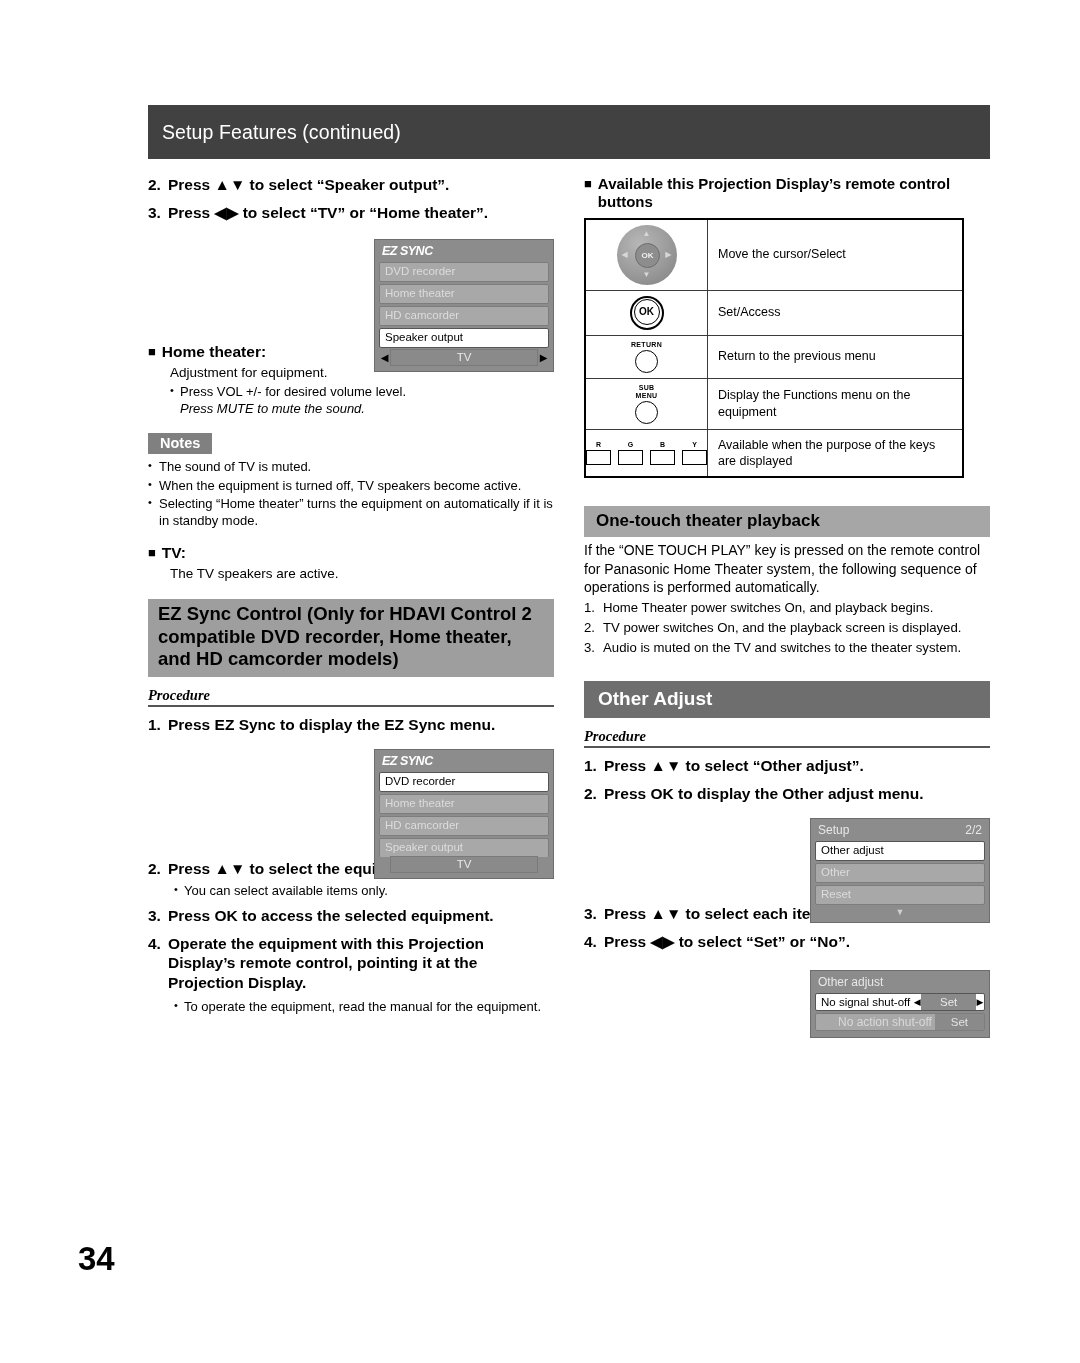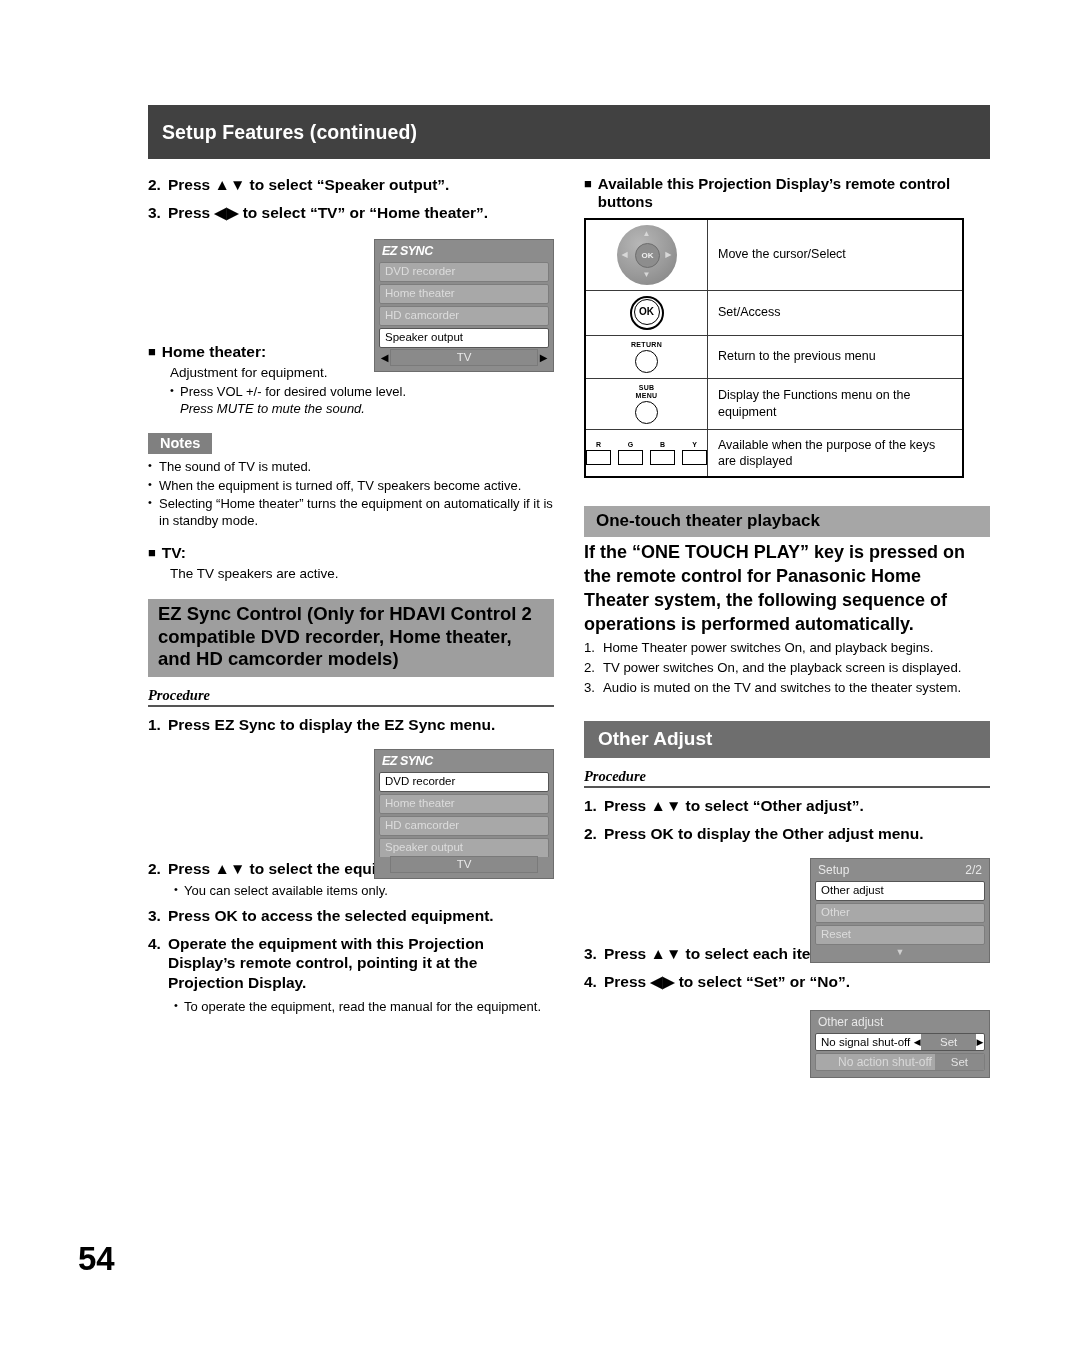--- a/index.html
+++ b/index.html
@@ -29,21 +29,21 @@
     top: 105px;
     width: 842px;
     height: 54px;
     background: #414141;
     display: flex;
     align-items: center;
   }
   .title-bar .txt {
     color: #fff;
     font-size: 19.5px;
-    font-weight: bold;
+    font-weight: normal;
     padding-left: 14px;
     letter-spacing: .1px;
   }
 
   
   .col-left {
     position: absolute;
     left: 148px;
     top: 175px;
     width: 406px;
@@ -152,23 +152,22 @@
   }
   .gband-black {
     background: #a6a6a6;
     color: #000;
     font-weight: bold;
     font-size: 17px;
     padding: 5px 8px 6px 12px;
   }
 
   .para {
-    font-size: 18px;
+    font-size: 14px;
     line-height: 1.33;
-    font-weight: bold;
   }
 
   
   .procedure {
     margin-top: 10px;
     margin-bottom: 8px;
   }
   .procedure .lbl {
     font-family: "Liberation Serif", serif;
     font-style: italic;
@@ -678,15 +677,15 @@
         </div>
         <div class="osd-dimrow">
           <span class="lab">No action shut-off</span>
           <span class="val">Set</span>
         </div>
       </div>
     </div>
 
   </div>
 
-  <div class="pageno">54</div>
+  <div class="pageno">34</div>
 
 </div>
 
 </body></html>

